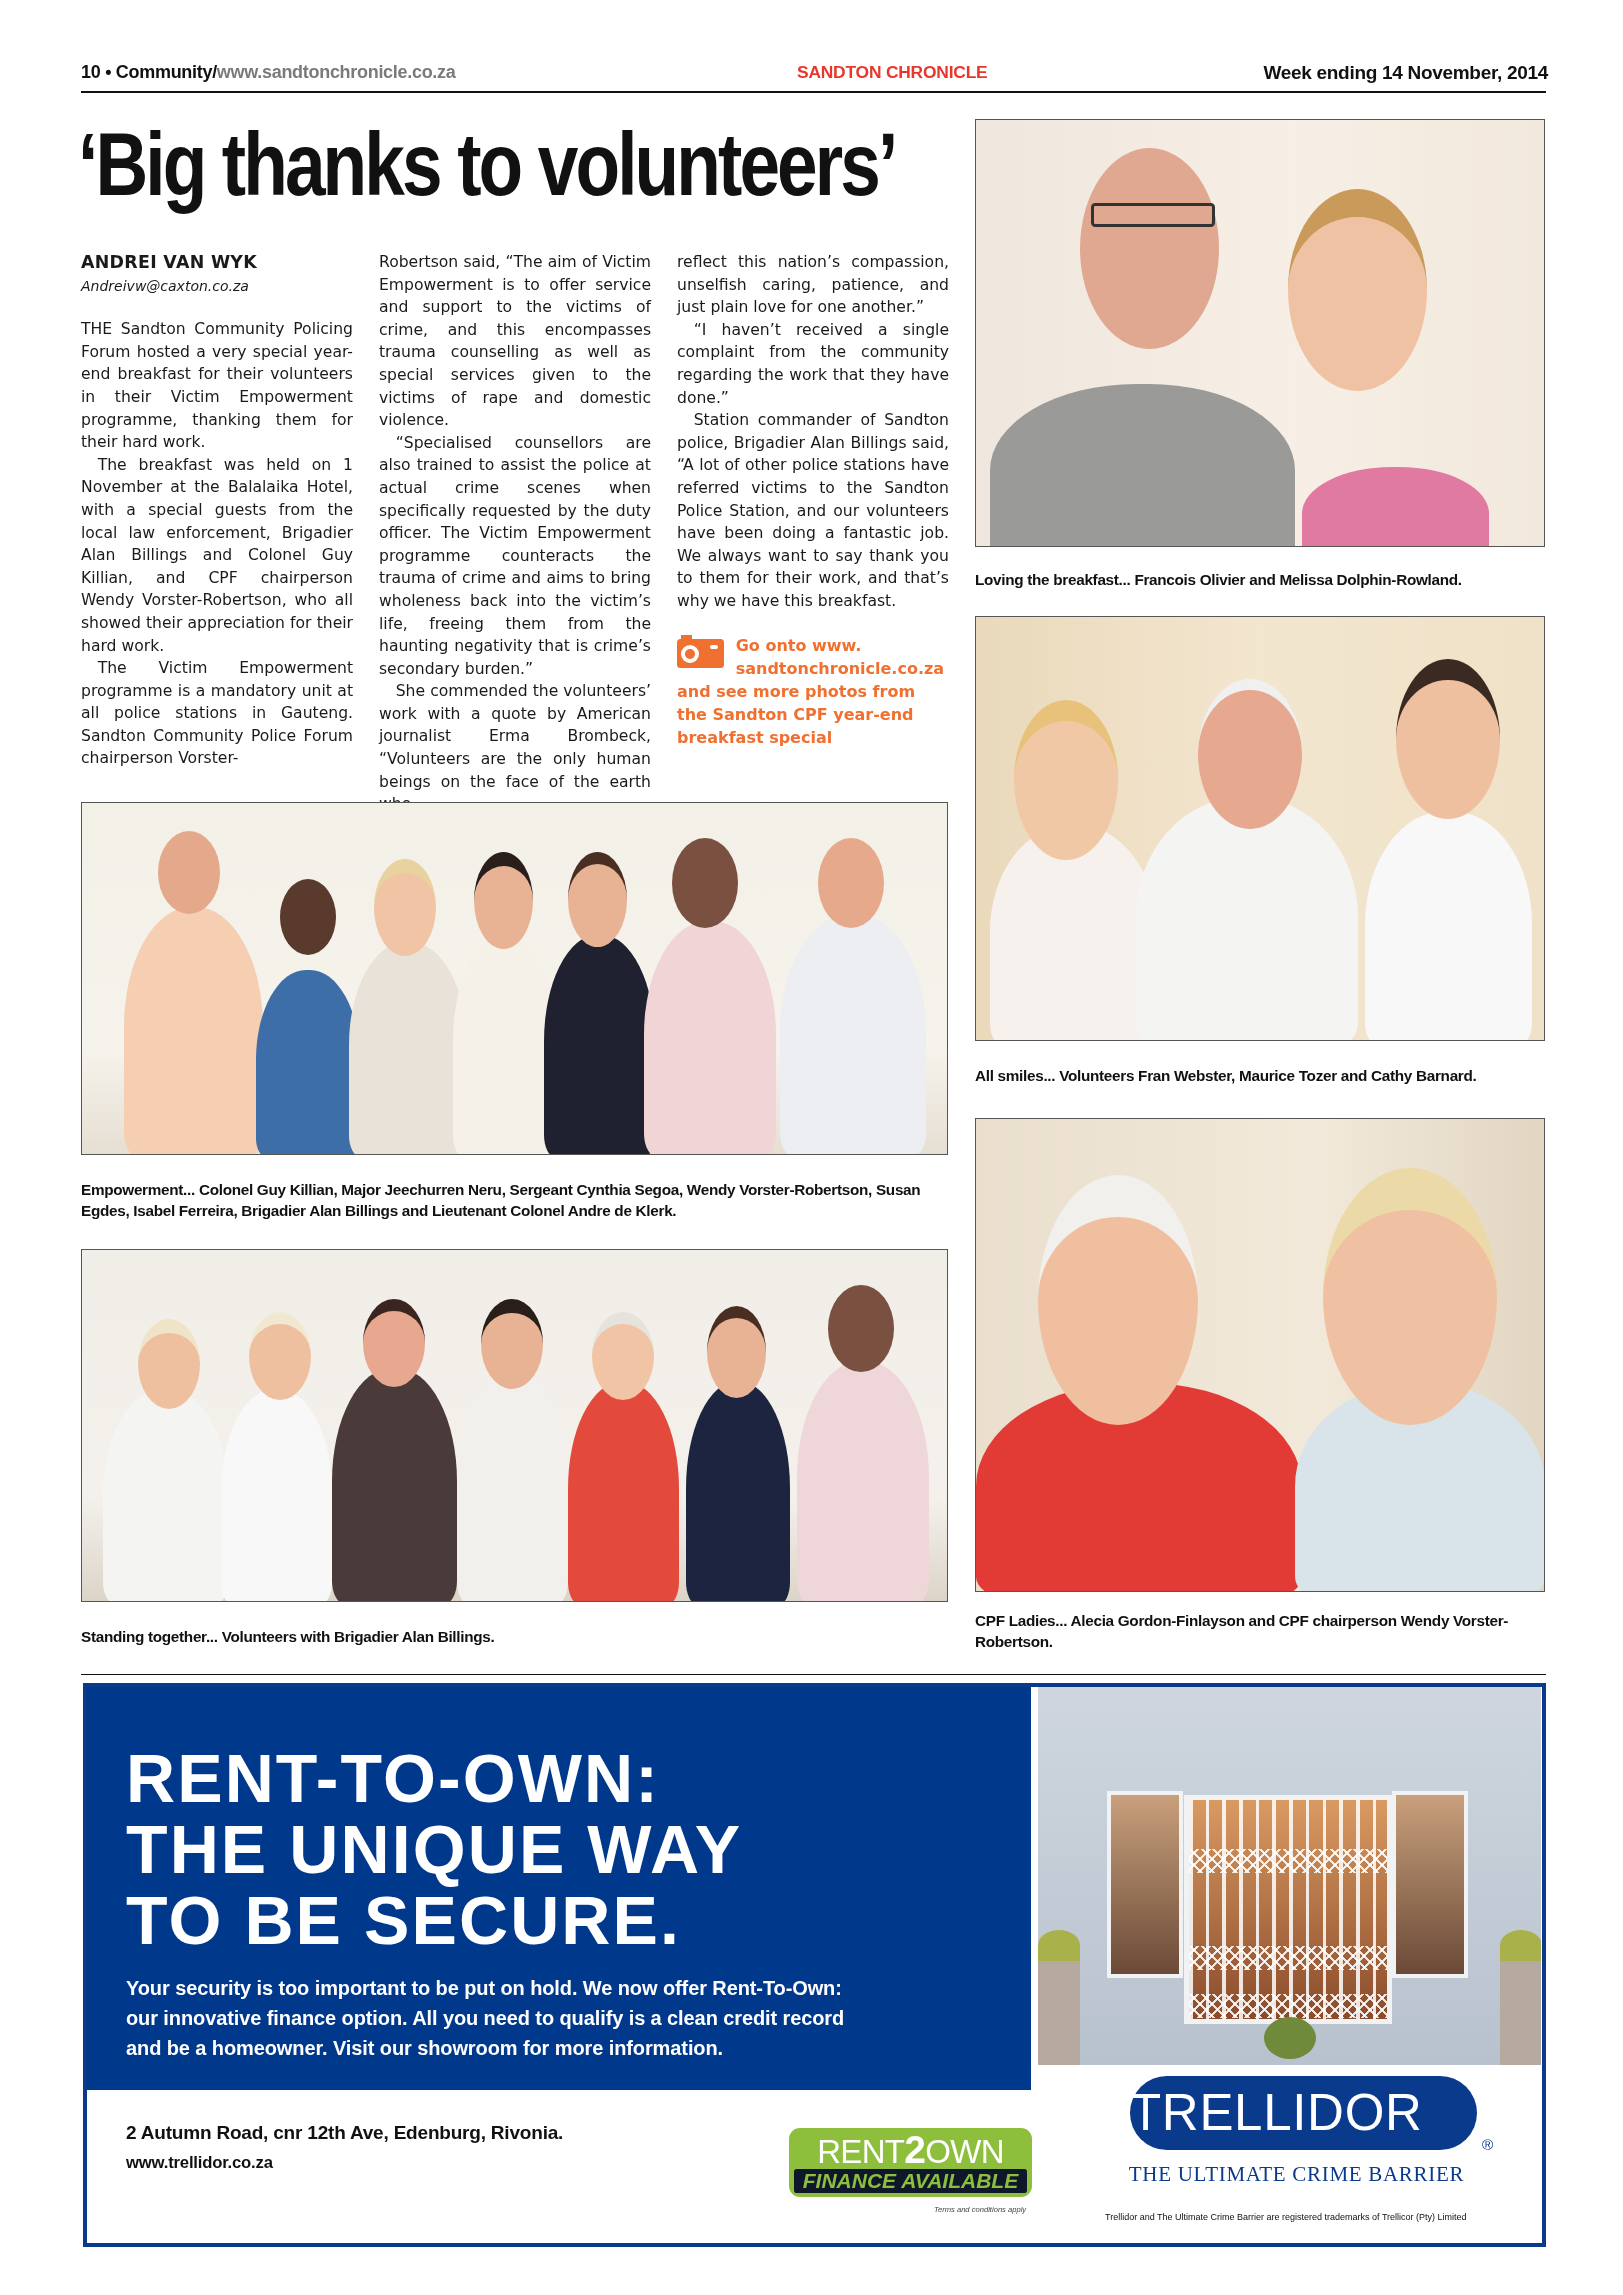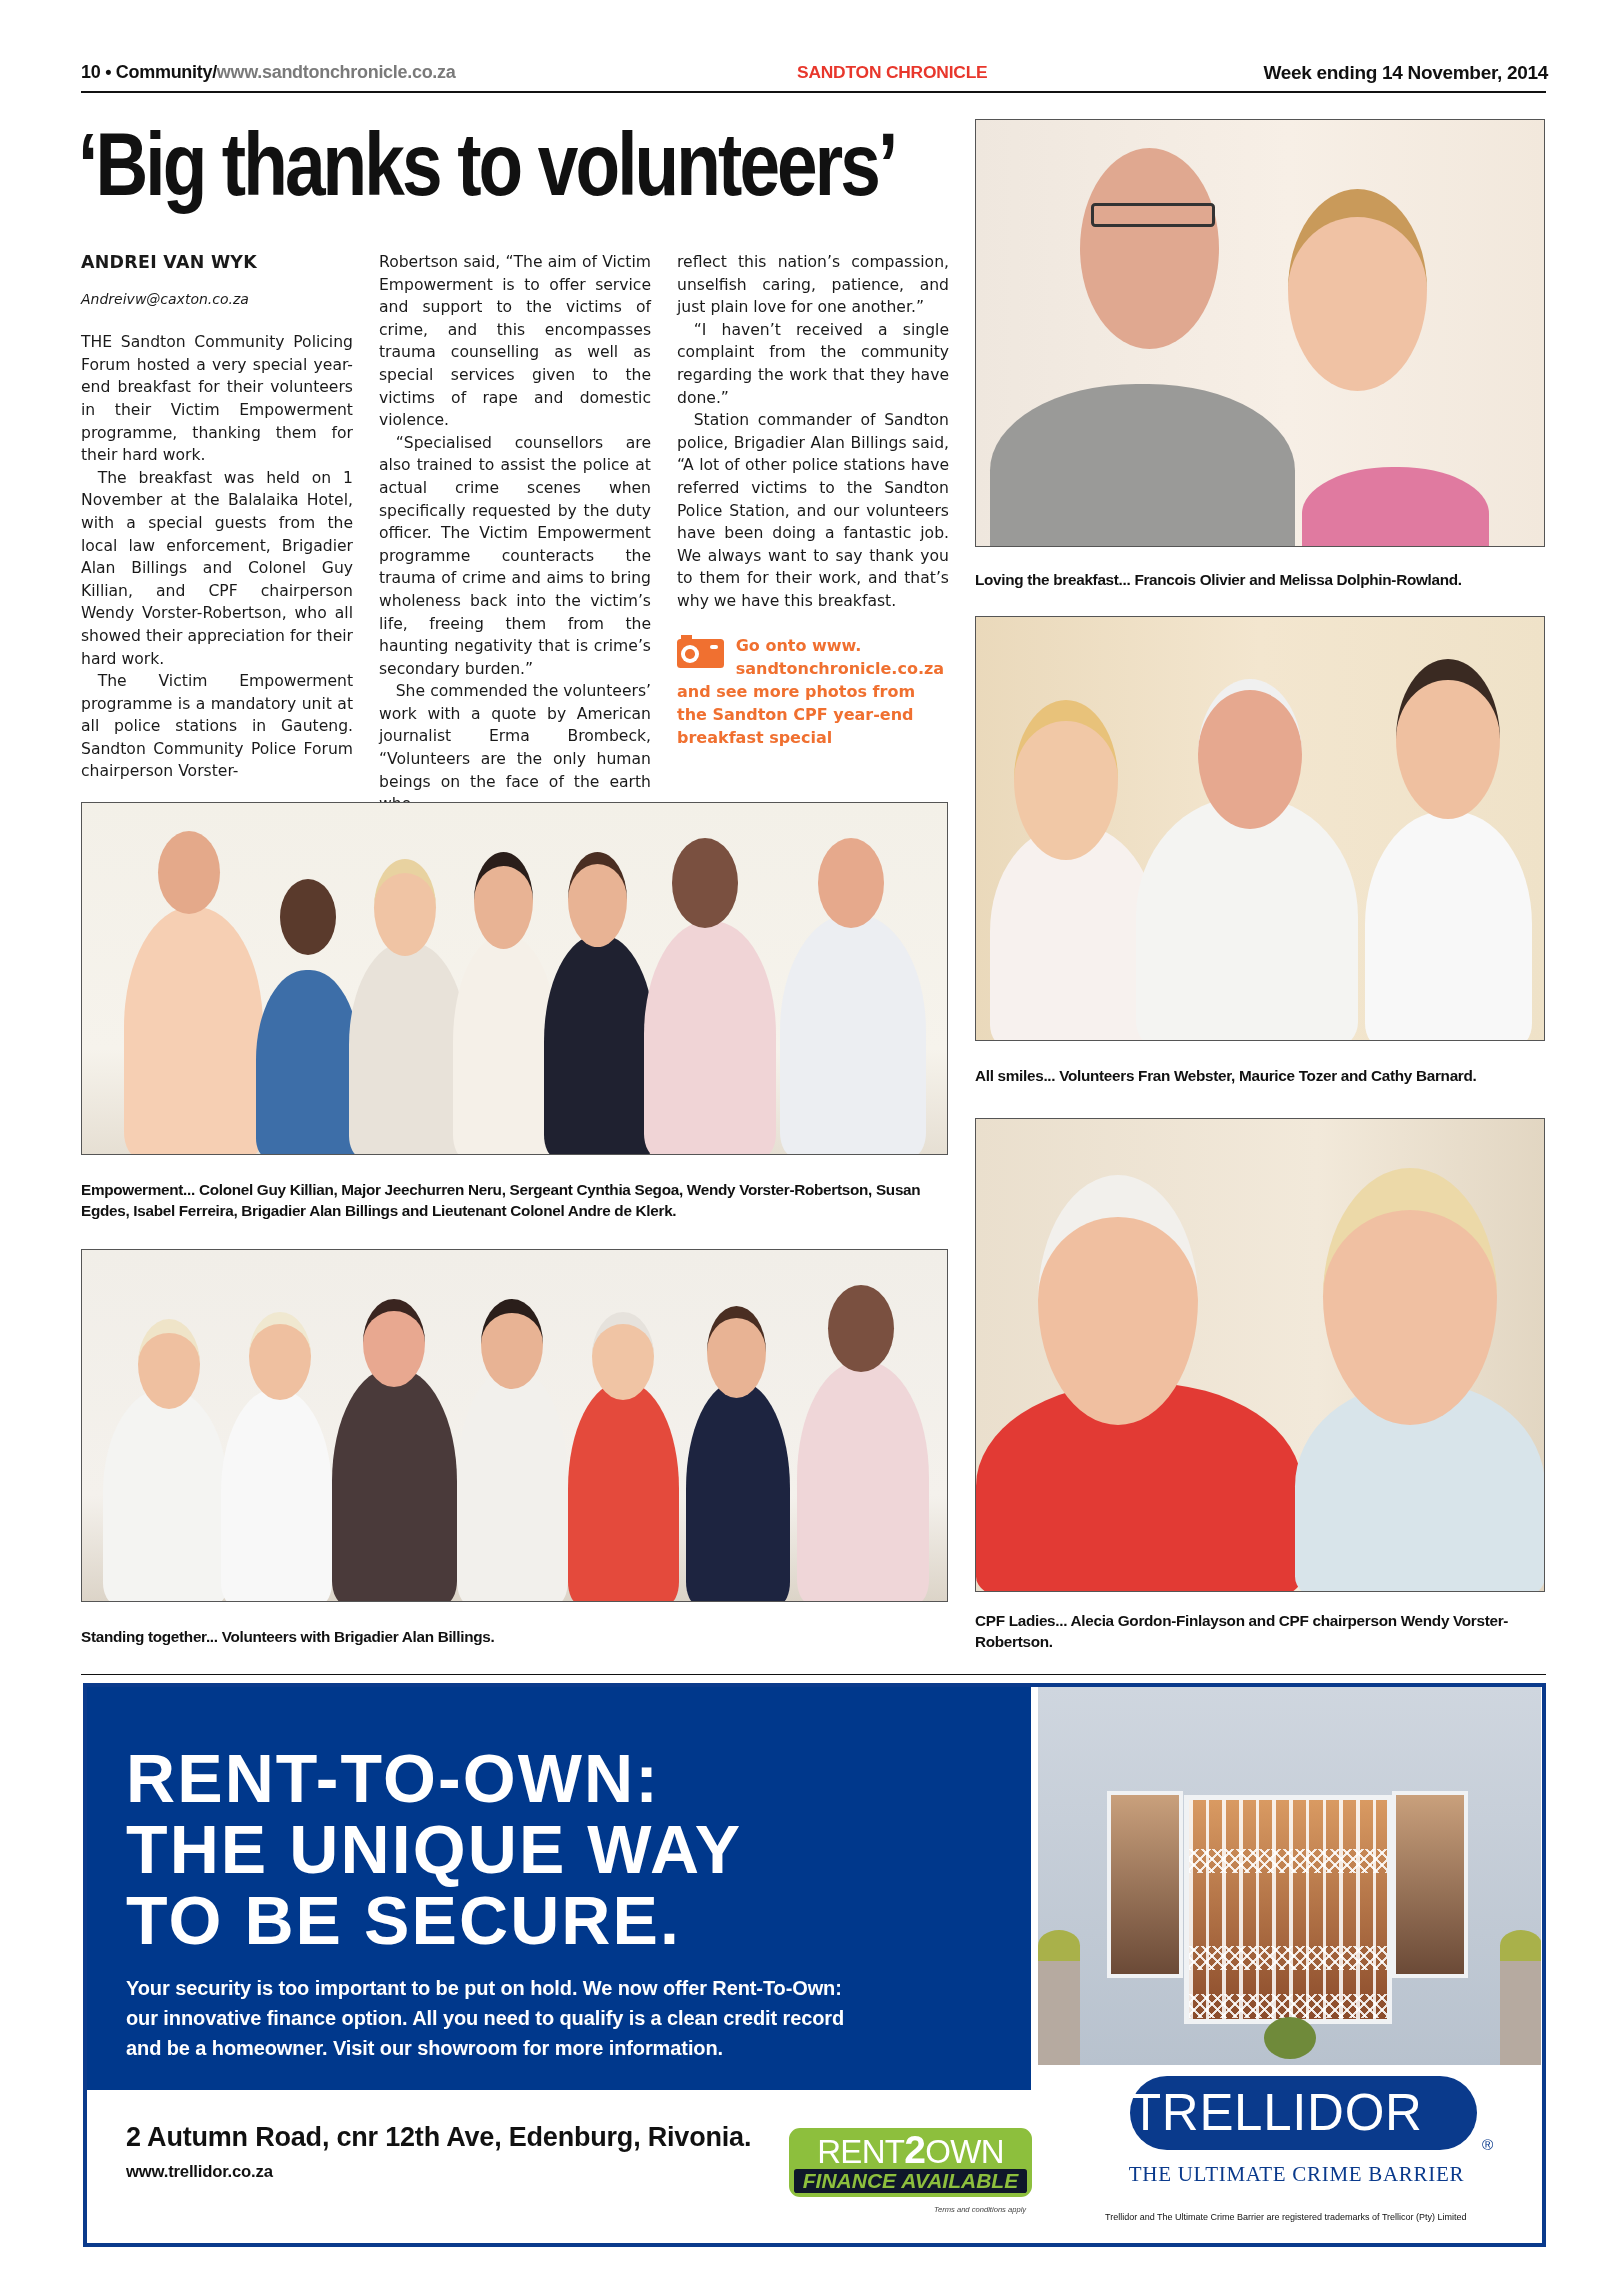--- a/index.html
+++ b/index.html
@@ -13,21 +13,21 @@
   .hdr-right { right:76px; top:62px; font-family:"Liberation Sans", sans-serif; font-weight:bold; font-size:19px; letter-spacing:-0.3px; }
   .rule-top { left:81px; top:91px; width:1465px; height:2.1px; background:#111; }
 
   
   .headline { left:78px; top:112px; font-family:"Liberation Sans", sans-serif; font-weight:bold; font-size:89px; line-height:104px; letter-spacing:-3.5px; transform:scaleX(0.82); transform-origin:left top; white-space:nowrap; }
 
   
   .col { top:251px; width:272px; font-family:"DejaVu Sans", sans-serif; font-size:15.6px; line-height:22.6px; text-align:justify; color:#1a1a1a; }
   .col p { margin:0; text-indent:16.7px; }
   .col p.first { text-indent:0; }
-  .byline { font-family:"DejaVu Sans", sans-serif; font-weight:bold; font-size:17.4px; letter-spacing:0.3px; margin-bottom:14px; }
+  .byline { font-family:"DejaVu Sans", sans-serif; font-weight:bold; font-size:17.4px; letter-spacing:0.3px; margin-bottom:1px; }
   .email { font-style:italic; font-size:14px; margin-bottom:21px; }
 
   .promo { margin-top:21px; color:#f07030; font-weight:bold; font-size:16px; line-height:23px; text-align:left; }
   .promo .cam { display:inline-block; width:49px; height:35px; vertical-align:top; margin-right:9.7px; float:left; position:relative; }
   .promo .cam .body { position:absolute; left:0; top:5.6px; width:47px; height:29px; background:#f07030; border-radius:3.5px; }
   .promo .cam .bump { position:absolute; left:4.2px; top:1.4px; width:11px; height:5.6px; background:#f07030; }
   .promo .cam .lens { position:absolute; left:4.2px; top:11.8px; width:18px; height:18px; border-radius:50%; background:#fff; }
   .promo .cam .lens i { position:absolute; left:4.2px; top:4.2px; width:9.7px; height:9.7px; border-radius:50%; background:#f07030; }
   .promo .cam .flash { position:absolute; left:33px; top:11px; width:8.3px; height:4.2px; background:#fff; border-radius:2.1px; }
 
@@ -41,21 +41,21 @@
 
   .rule-bottom { left:81px; top:1674px; width:1465px; height:1.4px; background:#111; }
 
   
   .ad { left:83px; top:1683px; width:1463px; height:564px; border:4.2px solid #0a3a8c; box-sizing:border-box; background:#fff; }
   .ad-blue { position:absolute; left:0; top:0; width:944px; height:403px; background:#00388c; }
   .ad-head { position:absolute; left:39px; top:56px; color:#fff; font-family:"Liberation Sans", sans-serif; font-weight:bold; font-size:68px; line-height:71px; letter-spacing:2.1px; }
   .ad-sub { position:absolute; left:39px; top:286px; color:#fff; font-family:"Liberation Sans", sans-serif; font-weight:bold; font-size:20px; line-height:30px; letter-spacing:-0.1px; }
   .ad-contact { position:absolute; left:39px; top:425px; font-family:"Liberation Sans", sans-serif; font-weight:bold; color:#111; }
   .ad-contact .phone { font-size:28px; letter-spacing:0.3px; }
-  .ad-contact .addr { font-size:27px; margin-top:9.7px; letter-spacing:-0.2px; }
+  .ad-contact .addr { font-size:19px; margin-top:9.7px; letter-spacing:-0.2px; }
   .ad-contact .web { font-size:16.7px; margin-top:9.7px; letter-spacing:-0.2px; }
   .r2o { position:absolute; left:702px; top:441px; width:243px; height:69px; border:2.8px solid #8dbf3d; border-radius:11px; box-sizing:border-box; background:#8dbf3d; }
   .r2o .top { position:absolute; left:0; top:0; width:100%; height:37px; background:#8dbf3d; border-radius:8.3px 8.3px 0 0; color:#fff; font-family:"Liberation Sans", sans-serif; font-size:33px; line-height:40px; text-align:center; letter-spacing:-0.7px; font-weight:normal; }
   .r2o .top b { font-weight:bold; font-size:39px; }
   .r2o .bot { position:absolute; left:2.8px; top:39px; width:calc(100% - 5.6px); height:23.6px; background:#0f172a; border-radius:2.8px; color:#8dbf3d; font-family:"Liberation Sans", sans-serif; font-weight:bold; font-style:italic; font-size:21px; line-height:23.6px; text-align:center; }
   .terms { position:absolute; left:847px; top:518px; font-family:"Liberation Sans", sans-serif; font-style:italic; font-size:7.6px; color:#444; }
 
   .ad-photo { position:absolute; left:951px; top:0; width:503px; height:378px; background:linear-gradient(#cfd6df,#b8c2ce); overflow:hidden; }
   .door { position:absolute; left:146px; top:108px; width:208px; height:229px; background:linear-gradient(#d99a62,#8a4b2b); border:5.6px solid #f0f2f4; box-sizing:border-box; }
   .door .bars { position:absolute; left:0; top:0; width:100%; height:100%; background:repeating-linear-gradient(90deg, rgba(255,255,255,0.85) 0 3.5px, transparent 3.5px 16.7px); }

